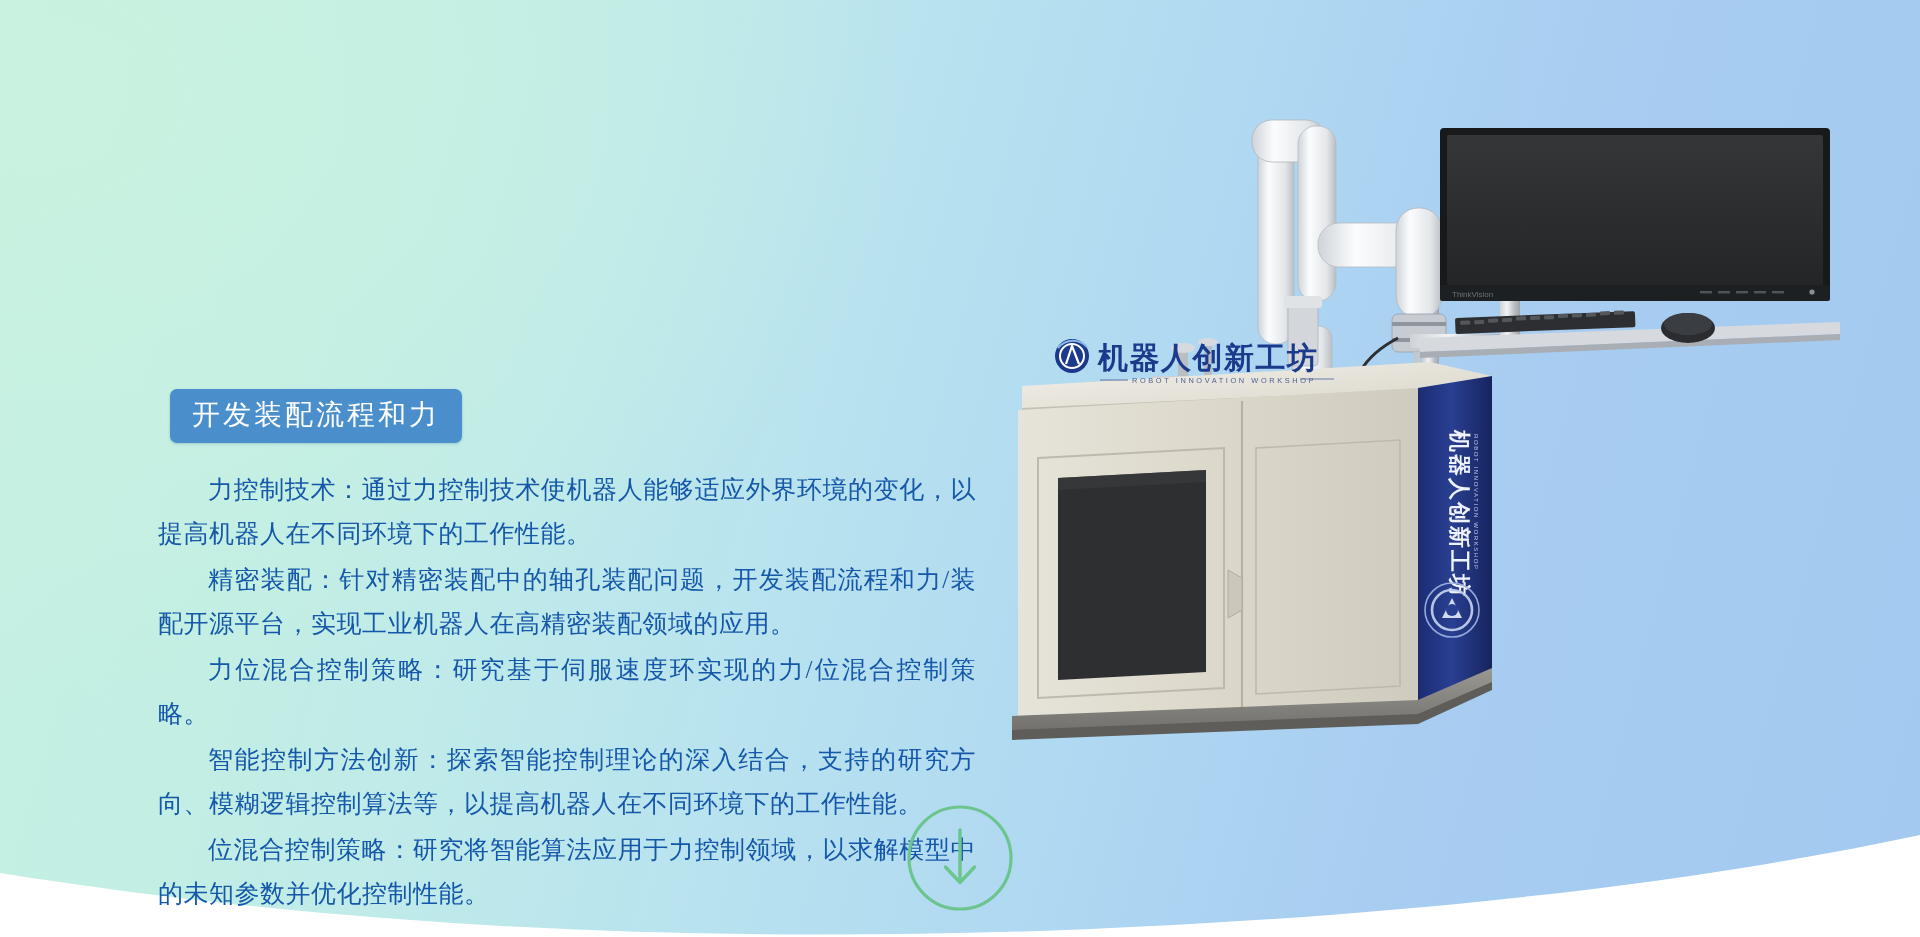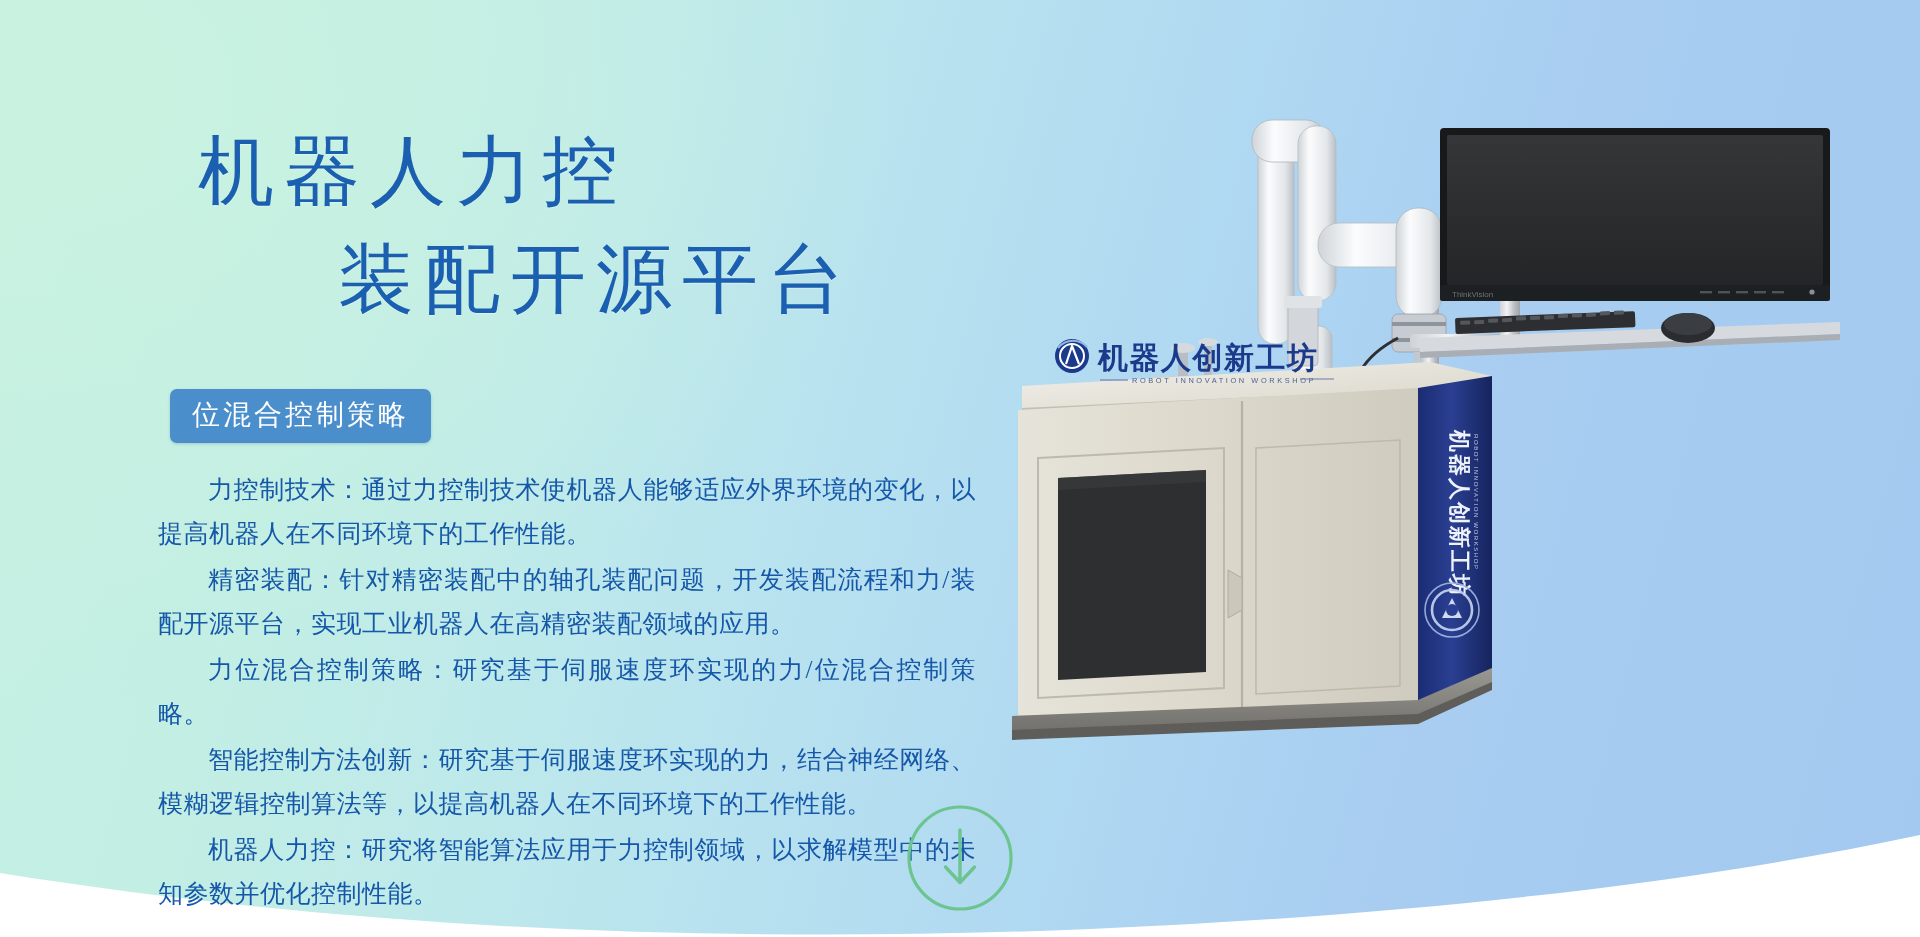--- a/index.html
+++ b/index.html
@@ -67,33 +67,29 @@
 </style>
 </head>
 <body>
 
 <div id="stage">
 
   <svg class="wave" viewBox="0 0 1920 260" preserveAspectRatio="none">
     <path d="M0,196 C340,250 700,268 1090,252 C1420,238 1700,205 1920,158 L1920,260 L0,260 Z" fill="#ffffff"></path>
   </svg>
 
-  <div class="hero-title">
-    <div class="title-line l1">机器人力控</div>
-    <div class="title-line l2">装配开源平台</div>
-  </div>
-
-  <div class="badge">位混合控制策略</div>
+
+  <div class="badge">开发装配流程和力</div>
 
   <div class="para-block">
     <p class="para">力控制技术：通过力控制技术使机器人能够适应外界环境的变化，以提高机器人在不同环境下的工作性能。</p>
     <p class="para">精密装配：针对精密装配中的轴孔装配问题，开发装配流程和力/装配开源平台，实现工业机器人在高精密装配领域的应用。</p>
     <p class="para">力位混合控制策略：研究基于伺服速度环实现的力/位混合控制策略。</p>
-    <p class="para">智能控制方法创新：研究基于伺服速度环实现的力，结合神经网络、模糊逻辑控制算法等，以提高机器人在不同环境下的工作性能。</p>
-    <p class="para">机器人力控：研究将智能算法应用于力控制领域，以求解模型中的未知参数并优化控制性能。</p>
+    <p class="para">智能控制方法创新：探索智能控制理论的深入结合，支持的研究方向、模糊逻辑控制算法等，以提高机器人在不同环境下的工作性能。</p>
+    <p class="para">位混合控制策略：研究将智能算法应用于力控制领域，以求解模型中的未知参数并优化控制性能。</p>
   </div>
 
   <svg class="scroll-hint" viewBox="0 0 110 110">
     <circle cx="55" cy="55" r="51" fill="none" stroke="#6cc48e" stroke-width="3.2"></circle>
     <path d="M55 27 L55 78" stroke="#6cc48e" stroke-width="3.4" stroke-linecap="round" fill="none"></path>
     <path d="M40.5 64 L55 79.5 L69.5 64" stroke="#6cc48e" stroke-width="3.4" stroke-linecap="round" stroke-linejoin="round" fill="none"></path>
   </svg>
 
   <svg class="machine" viewBox="0 0 920 700">
     <defs>

